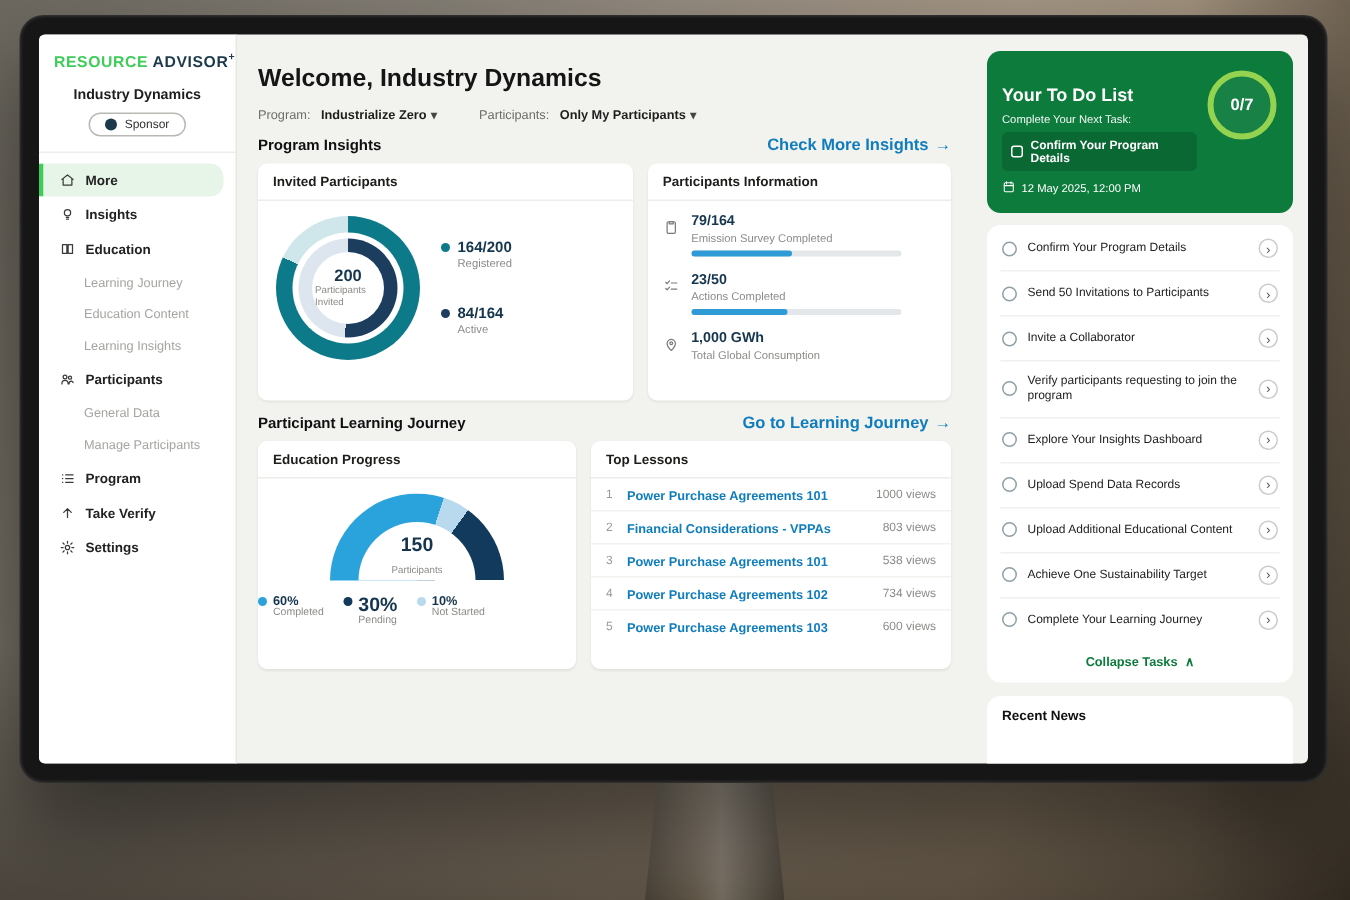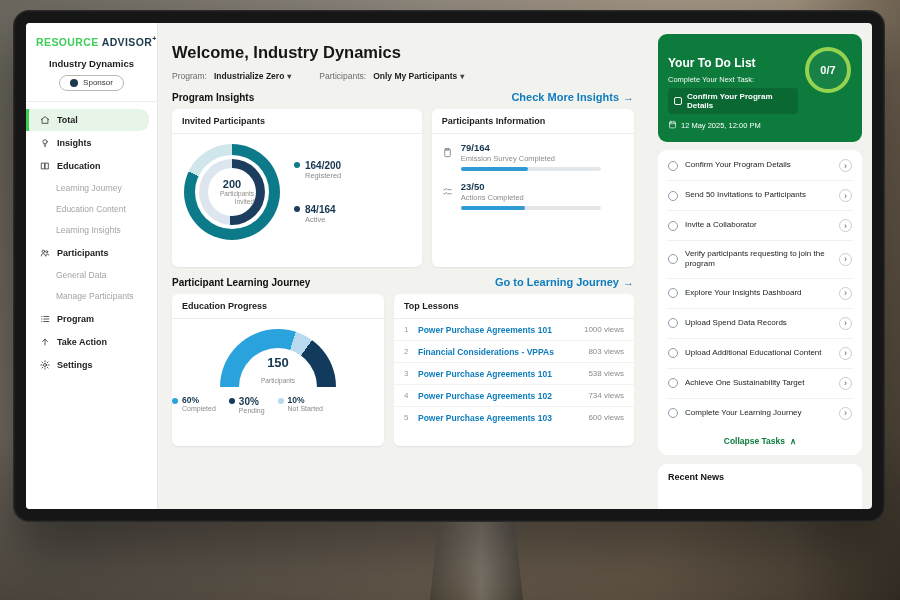--- a/index.html
+++ b/index.html
@@ -49,21 +49,21 @@
   .card-h{padding:7px 10px;border-bottom:1px solid #ececea;font-size:9px;font-weight:bold;color:#1d1d1b}
   
   .c-invited{width:252px;height:158px}
   .inv-body{display:flex;align-items:center;gap:14px;padding:10px 12px}
   .donut{position:relative;width:96px;height:96px;flex-shrink:0}
   .donut>div{position:absolute;border-radius:50%}
   .d-outer{inset:0}
   .d-ohole{inset:11px;background:#fff}
   .d-inner{inset:15px}
   .d-ihole{inset:24px;background:#fff}
-  .d-center{inset:0;display:flex;flex-direction:column;align-items:center;justify-content:center;text-align:right}
+  .d-center{inset:0;display:flex;flex-direction:column;align-items:center;justify-content:center;text-align:left}
   .d-center b{font-size:11px;color:#15364e}
   .d-center span{font-size:6.5px;color:#8b8b88;width:44px;line-height:1.2}
   .legend-v{display:flex;flex-direction:column;gap:24px}
   .lg-item{display:flex;gap:5px;align-items:flex-start}
   .dot{width:6px;height:6px;border-radius:50%;margin-top:2px;flex-shrink:0}
   .dot-teal{background:#0d7a8a}.dot-navy{background:#1d3d5f}
   .dot-blue{background:#2aa3dd}.dot-dark{background:#123a5c}.dot-light{background:#b8d9ee}
   .lg-val{font-size:10px;font-weight:bold;color:#15364e;line-height:1.1}
   .lg-lab{font-size:7.5px;color:#8b8b88}
   
@@ -133,21 +133,21 @@
         <span class="sponsor-ico"></span>
         <span>Sponsor</span>
       </div>
       <nav class="nav">
         <div class="nav-item active">
           <span class="nico">
               <svg viewBox="0 0 24 24">
                 <path d="M3 11 L12 4 L21 11 M5 10 V20 H19 V10"></path>
               </svg>
             </span>
-          <span>Total</span>
+          <span>More</span>
         </div>
         <div class="nav-item">
           <span class="nico">
               <svg viewBox="0 0 24 24">
                 <circle cx="12" cy="9" r="5"></circle>
                 <path d="M10 16.5 h4 M10.5 19.5 h3"></path>
               </svg>
             </span>
           <span>Insights</span>
         </div>
@@ -181,21 +181,21 @@
               </svg>
             </span>
           <span>Program</span>
         </div>
         <div class="nav-item">
           <span class="nico">
               <svg viewBox="0 0 24 24">
                 <path d="M12 19 V6 M6 11 L12 5 L18 11"></path>
               </svg>
             </span>
-          <span>Take Action</span>
+          <span>Take Verify</span>
         </div>
         <div class="nav-item">
           <span class="nico">
               <svg viewBox="0 0 24 24">
                 <circle cx="12" cy="12" r="3.5"></circle>
                 <path d="M12 2 v3 M12 19 v3 M2 12 h3 M19 12 h3 M4.6 4.6 l2.1 2.1 M17.3 17.3 l2.1 2.1 M19.4 4.6 L17.3 6.7 M6.7 17.3 L4.6 19.4"></path>
               </svg>
             </span>
           <span>Settings</span>
         </div>
@@ -281,20 +281,30 @@
                   <path d="M4 7 l2 2 l3.5-4 M12 8 h8 M4 16 l2 2 l3.5-4 M12 17 h8"></path>
                 </svg></span>
             <span>
               <div class="inf-val">23/50</div>
               <div class="inf-lab">Actions Completed</div>
               <div class="pbar">
                   <div class="pfill" style="width: 46%;"></div>
                 </div>
             </span>
           </div>
+          <div class="inf-row">
+            <span class="inf-ico"><svg viewBox="0 0 24 24">
+                  <path d="M12 21 c0 0 -6-5.2-6-10 a6 6 0 1 1 12 0 c0 4.8-6 10-6 10 z"></path>
+                  <circle cx="12" cy="10.5" r="2"></circle>
+                </svg></span>
+            <span>
+              <div class="inf-val">1,000 GWh</div>
+              <div class="inf-lab">Total Global Consumption</div>
+            </span>
+          </div>
         </div>
       </div>
 
       <div class="sec-row">
         <span class="sec-title">Participant Learning Journey</span>
         <span class="sec-link">
           <span>Go to Learning Journey</span>
           <span>→</span>
         </span>
       </div>
@@ -315,21 +325,21 @@
             <div class="eg-item">
               <span class="dot dot-blue"></span>
               <span>
                 <div class="lg-val" style="font-size:8.5px">60%</div>
                 <div class="lg-lab" style="font-size:7px">Completed</div>
               </span>
             </div>
             <div class="eg-item">
               <span class="dot dot-dark"></span>
               <span>
-                <div class="lg-val" style="font-size:10px">30%</div>
+                <div class="lg-val" style="font-size:13px">30%</div>
                 <div class="lg-lab" style="font-size:7px">Pending</div>
               </span>
             </div>
             <div class="eg-item">
               <span class="dot dot-light"></span>
               <span>
                 <div class="lg-val" style="font-size:8.5px">10%</div>
                 <div class="lg-lab" style="font-size:7px">Not Started</div>
               </span>
             </div>

